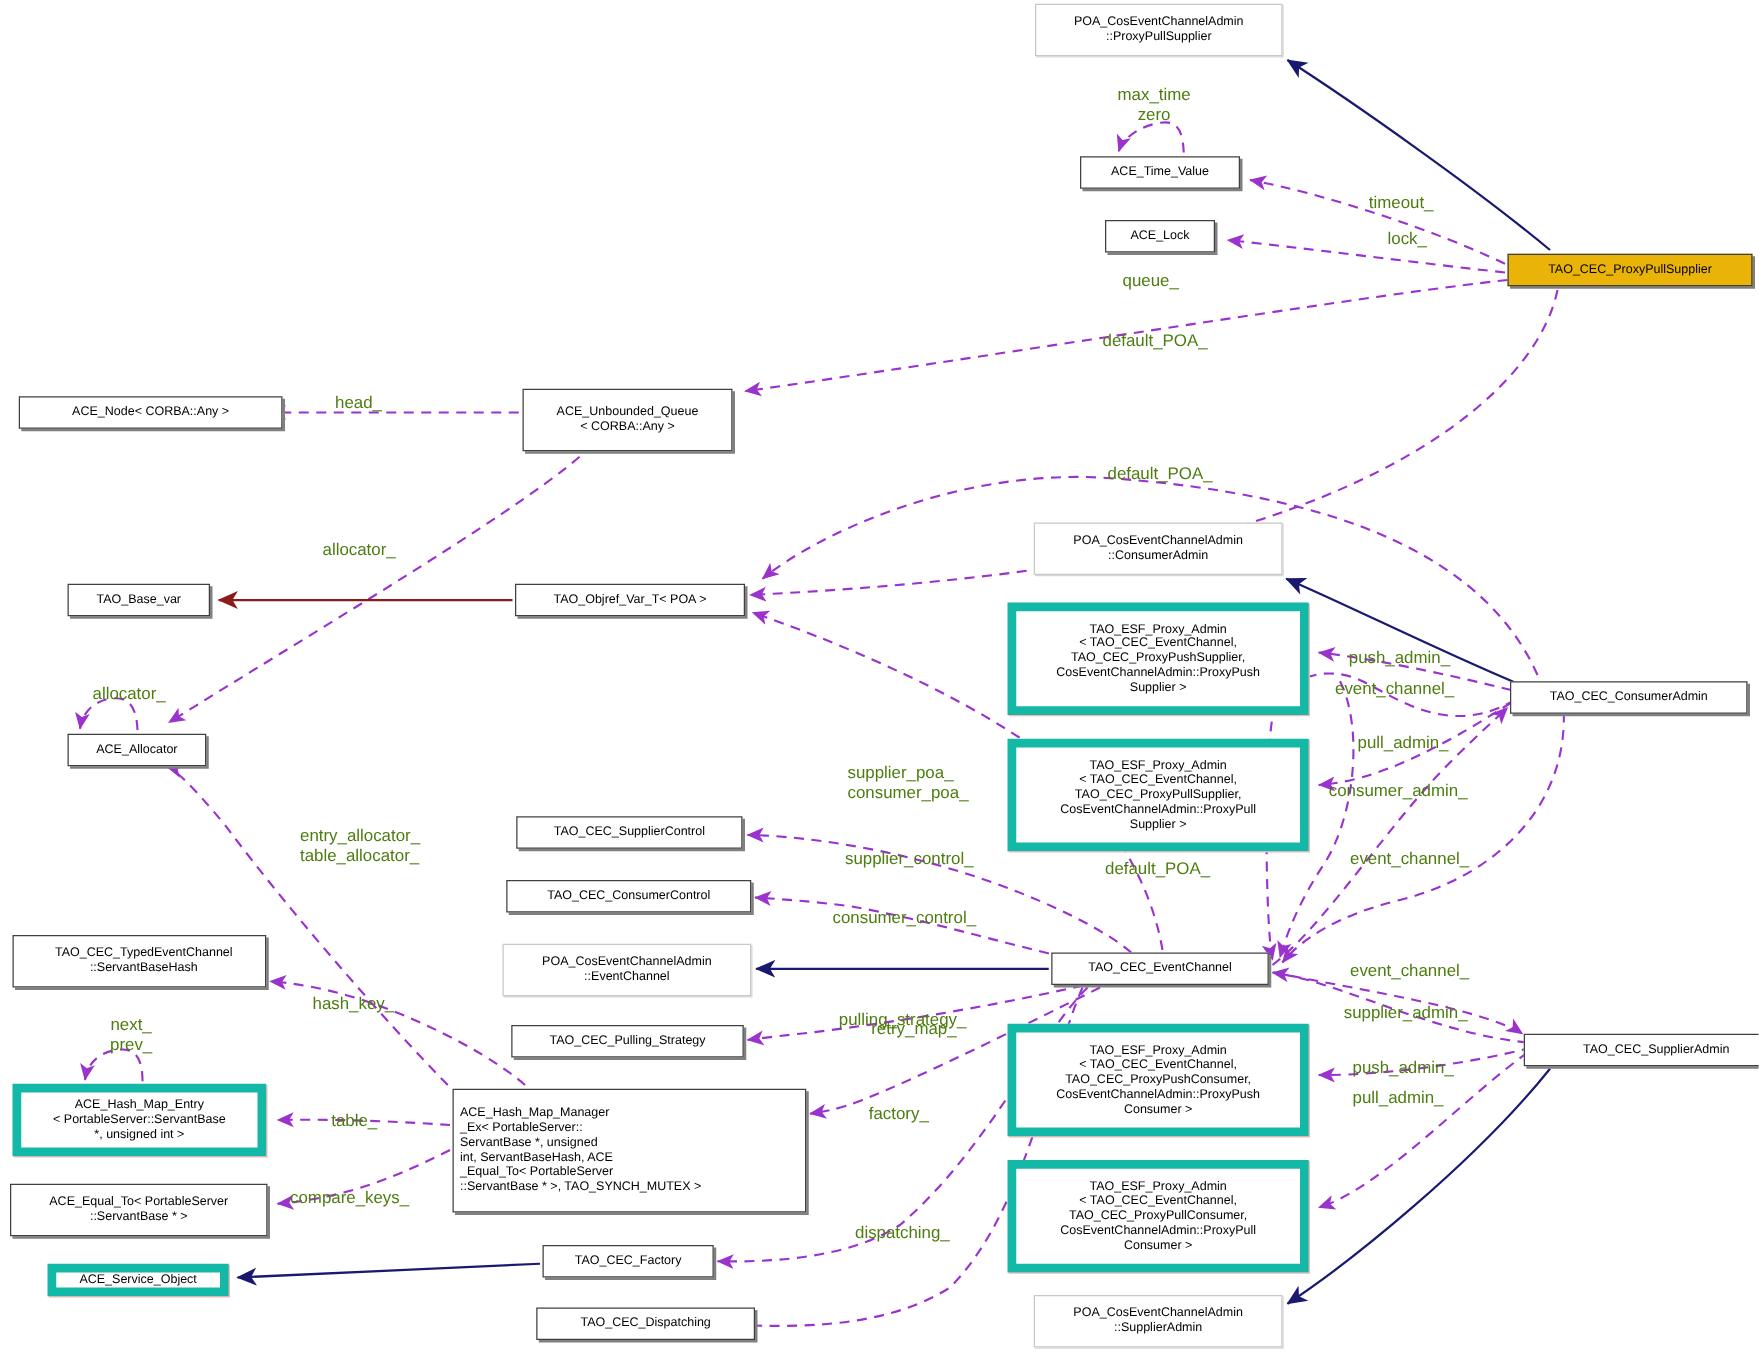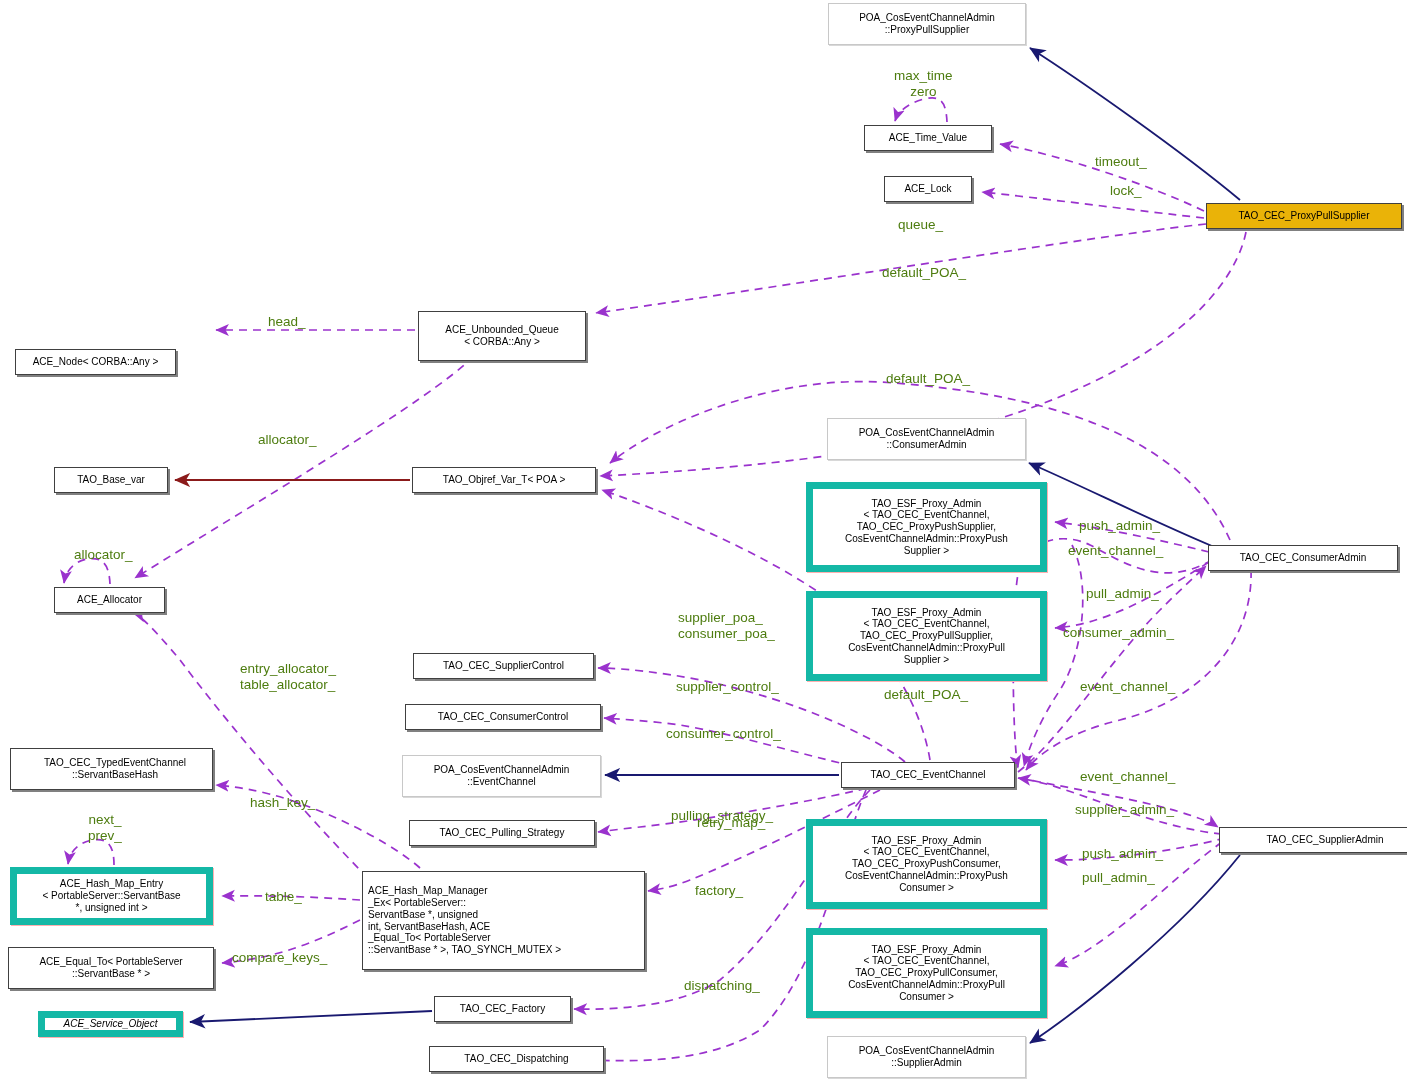--- a/index.html
+++ b/index.html
@@ -88,21 +88,21 @@
       </div>
       <div class="node shadow" style="left: 864px; top: 125px; width: 128px; height: 26px;">
         <span style="white-space: pre-line;">ACE_Time_Value</span>
       </div>
       <div class="node shadow" style="left: 884px; top: 176px; width: 88px; height: 26px;">
         <span style="white-space: pre-line;">ACE_Lock</span>
       </div>
       <div class="node current" style="left: 1206px; top: 203px; width: 196px; height: 26px;">
         <span style="white-space: pre-line;">TAO_CEC_ProxyPullSupplier</span>
       </div>
-      <div class="node shadow" style="left: 15px; top: 317px; width: 161px; height: 26px; margin-top: 32px;">
+      <div class="node shadow" style="left: 15px; top: 317px; width: 211px; height: 26px;">
         <span style="white-space: pre-line;">ACE_Node&lt; CORBA::Any &gt;</span>
       </div>
       <div class="node shadow" style="left: 418px; top: 311px; width: 168px; height: 50px;">
         <span style="white-space: pre-line;">ACE_Unbounded_Queue
 &lt; CORBA::Any &gt;</span>
       </div>
       <div class="node shadow" style="left: 54px; top: 467px; width: 114px; height: 26px;">
         <span style="white-space: pre-line;">TAO_Base_var</span>
       </div>
       <div class="node shadow" style="left: 412px; top: 467px; width: 184px; height: 26px;">
@@ -179,21 +179,21 @@
         <span style="white-space: pre-line;">ACE_Equal_To&lt; PortableServer
 ::ServantBase * &gt;</span>
       </div>
       <div class="node red" style="left: 806px; top: 928px; width: 241px; height: 90px;">
         <span style="white-space: pre-line;">TAO_ESF_Proxy_Admin
 &lt; TAO_CEC_EventChannel,
  TAO_CEC_ProxyPullConsumer,
 CosEventChannelAdmin::ProxyPull
 Consumer &gt;</span>
       </div>
-      <div class="node red" style="left: 38px; top: 1011px; width: 145px; height: 26px; font-style: italic;">
+      <div class="node red" style="left: 38px; top: 1011px; width: 145px; height: 26px;">
         <span style="white-space: pre-line;">ACE_Service_Object</span>
       </div>
       <div class="node shadow" style="left: 434px; top: 996px; width: 137px; height: 26px;">
         <span style="white-space: pre-line;">TAO_CEC_Factory</span>
       </div>
       <div class="node abstract" style="left: 827px; top: 1036px; width: 199px; height: 42px;">
         <span style="white-space: pre-line;">POA_CosEventChannelAdmin
 ::SupplierAdmin</span>
       </div>
       <div class="node shadow" style="left: 413px; top: 1046px; width: 175px; height: 26px; margin-left: 16px;">

